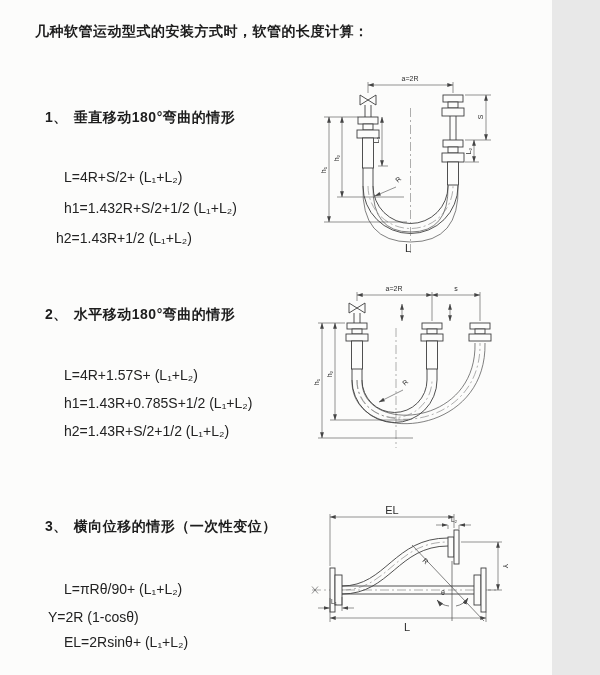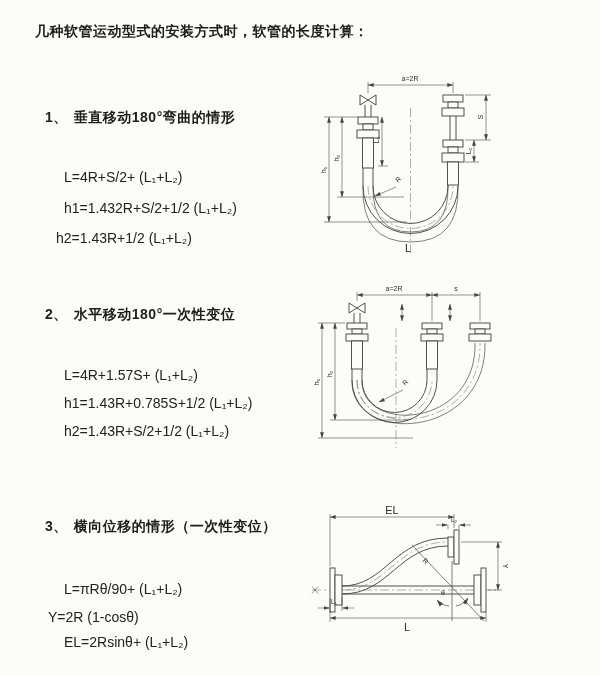--- a/index.html
+++ b/index.html
@@ -1,16 +1,16 @@
 <!DOCTYPE html>
 <html><head>
 <meta charset="utf-8">
 <style>
   html,body{margin:0;padding:0;background:#e8e8e8;}
-  .page{position:relative;width:600px;height:675px;background:#fcfcfb;overflow:hidden;
+  .page{position:relative;width:552px;height:675px;background:#fcfcfb;overflow:hidden;
         font-family:"Liberation Sans","DejaVu Sans",sans-serif;}
   .t{position:absolute;white-space:nowrap;color:#1d1d1d;font-size:14px;line-height:1;}
   .title{font-weight:700;letter-spacing:0.5px;}
   .head{font-weight:700;letter-spacing:0.5px;}
   .num{margin-right:6px;}
   .formula{font-weight:400;color:#222;margin-top:35px;}
   svg.diag{position:absolute;}
   svg .ol{stroke:#3e3e3e;stroke-width:0.9;fill:none;}
   svg .fl{stroke:#3e3e3e;stroke-width:0.9;fill:#fcfcfb;}
   svg .thin{stroke:#4a4a4a;stroke-width:0.7;fill:none;}
@@ -27,21 +27,21 @@
   <div class="t title" style="left:35px;top:24px">几种软管运动型式的安装方式时，软管的长度计算：</div>
 
   <div class="t head" style="left:45px;top:110px">
     <span class="num">1、</span><span>垂直移动180°弯曲的情形</span>
   </div>
   <div class="t formula" style="left:64px;top:135px">L=4R+S/2+ (L₁+L₂)</div>
   <div class="t formula" style="left:64px;top:166px">h1=1.432R+S/2+1/2 (L₁+L₂)</div>
   <div class="t formula" style="left:56px;top:196px">h2=1.43R+1/2 (L₁+L₂)</div>
 
   <div class="t head" style="left:45px;top:307px">
-    <span class="num">2、</span><span>水平移动180°一次性变位</span>
+    <span class="num">2、</span><span>水平移动180°弯曲的情形</span>
   </div>
   <div class="t formula" style="left:64px;top:333px">L=4R+1.57S+ (L₁+L₂)</div>
   <div class="t formula" style="left:64px;top:361px">h1=1.43R+0.785S+1/2 (L₁+L₂)</div>
   <div class="t formula" style="left:64px;top:389px">h2=1.43R+S/2+1/2 (L₁+L₂)</div>
 
   <div class="t head" style="left:45px;top:519px">
     <span class="num">3、</span><span>横向位移的情形（一次性变位）</span>
   </div>
   <div class="t formula" style="left:64px;top:547px">L=πRθ/90+ (L₁+L₂)</div>
   <div class="t formula" style="left:48px;top:575px">Y=2R (1-cosθ)</div>

